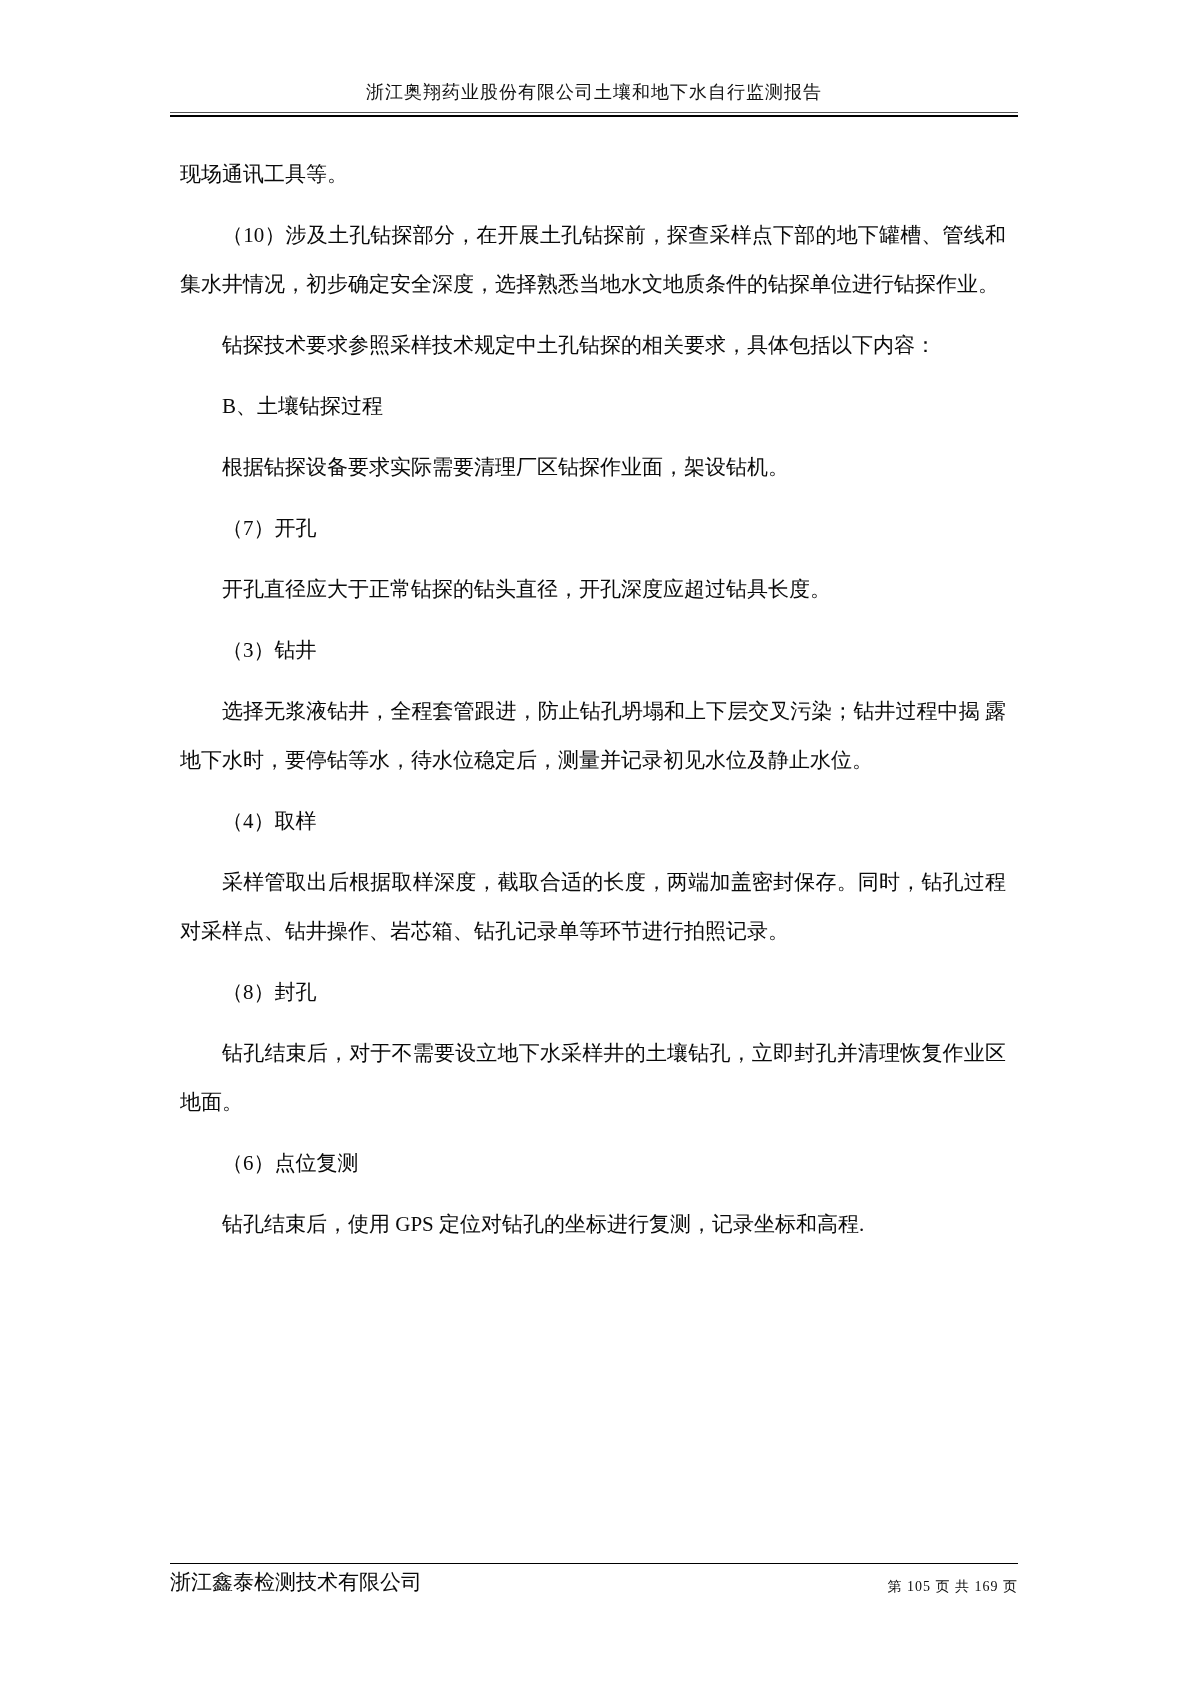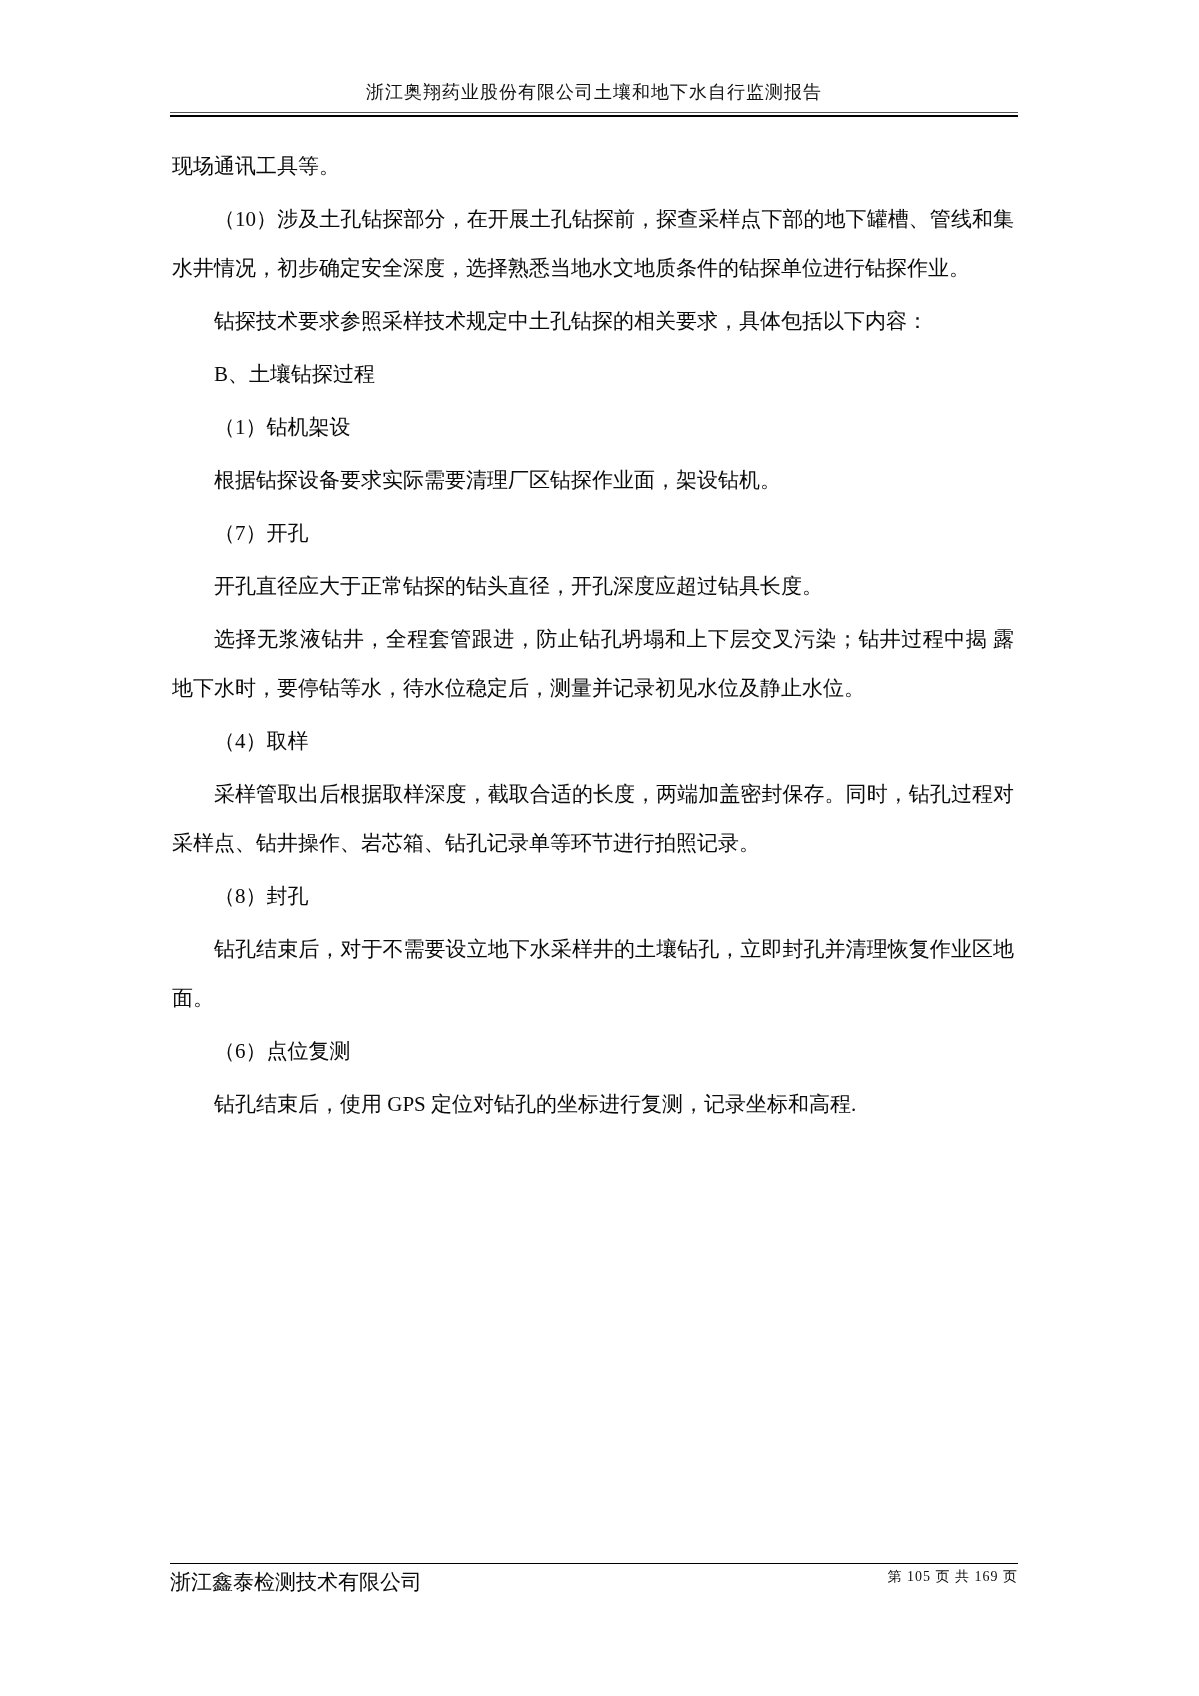--- a/index.html
+++ b/index.html
@@ -40,41 +40,41 @@
     position: absolute;
     top: 138px;
     left: 168px;
     width: 850px;
     font-size: 21px;
     line-height: 49px;
     text-align: justify;
     color: #0a0a0a;
   }
   .doc-body p {
-    margin: 4px;
+    margin: 12px;
     padding: 0;
   }
   .doc-body p.indent {
     text-indent: 2em;
   }
   .footer-rule {
     position: absolute;
     top: 1563px;
     left: 170px;
     width: 848px;
     border-top: 1.5px solid #000000;
   }
   .footer {
     position: absolute;
     top: 1568px;
     left: 170px;
     width: 848px;
     display: flex;
     justify-content: space-between;
-    align-items: flex-start;
+    align-items: flex-end;
     font-size: 21px;
     color: #0a0a0a;
   }
   .footer .page-num {
     font-size: 14px;
     letter-spacing: 1px;
   }
 </style>
 </head>
 <body>
@@ -82,24 +82,24 @@
 <div class="page">
 
   <div class="header">浙江奥翔药业股份有限公司土壤和地下水自行监测报告</div>
   <div class="header-rule"></div>
 
   <div class="doc-body">
     <p>现场通讯工具等。</p>
     <p class="indent">（10）涉及土孔钻探部分，在开展土孔钻探前，探查采样点下部的地下罐槽、管线和集水井情况，初步确定安全深度，选择熟悉当地水文地质条件的钻探单位进行钻探作业。</p>
     <p class="indent">钻探技术要求参照采样技术规定中土孔钻探的相关要求，具体包括以下内容：</p>
     <p class="indent">B、土壤钻探过程</p>
-    <p class="indent">（1）钻机架设</p>
     <p class="indent">根据钻探设备要求实际需要清理厂区钻探作业面，架设钻机。</p>
     <p class="indent">（7）开孔</p>
     <p class="indent">开孔直径应大于正常钻探的钻头直径，开孔深度应超过钻具长度。</p>
+    <p class="indent">（3）钻井</p>
     <p class="indent">选择无浆液钻井，全程套管跟进，防止钻孔坍塌和上下层交叉污染；钻井过程中揭 露地下水时，要停钻等水，待水位稳定后，测量并记录初见水位及静止水位。</p>
     <p class="indent">（4）取样</p>
     <p class="indent">采样管取出后根据取样深度，截取合适的长度，两端加盖密封保存。同时，钻孔过程对采样点、钻井操作、岩芯箱、钻孔记录单等环节进行拍照记录。</p>
     <p class="indent">（8）封孔</p>
     <p class="indent">钻孔结束后，对于不需要设立地下水采样井的土壤钻孔，立即封孔并清理恢复作业区地面。</p>
     <p class="indent">（6）点位复测</p>
     <p class="indent">钻孔结束后，使用 GPS 定位对钻孔的坐标进行复测，记录坐标和高程.</p>
   </div>
 
   <div class="footer-rule"></div>

